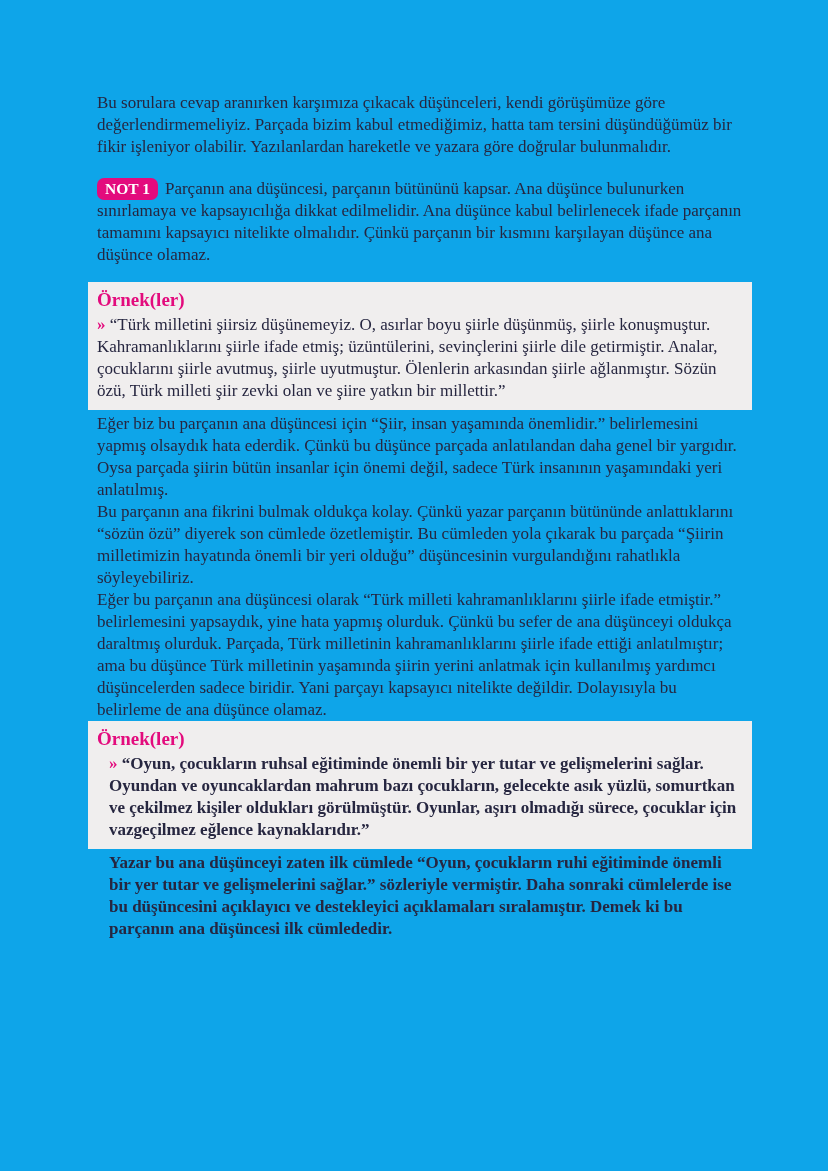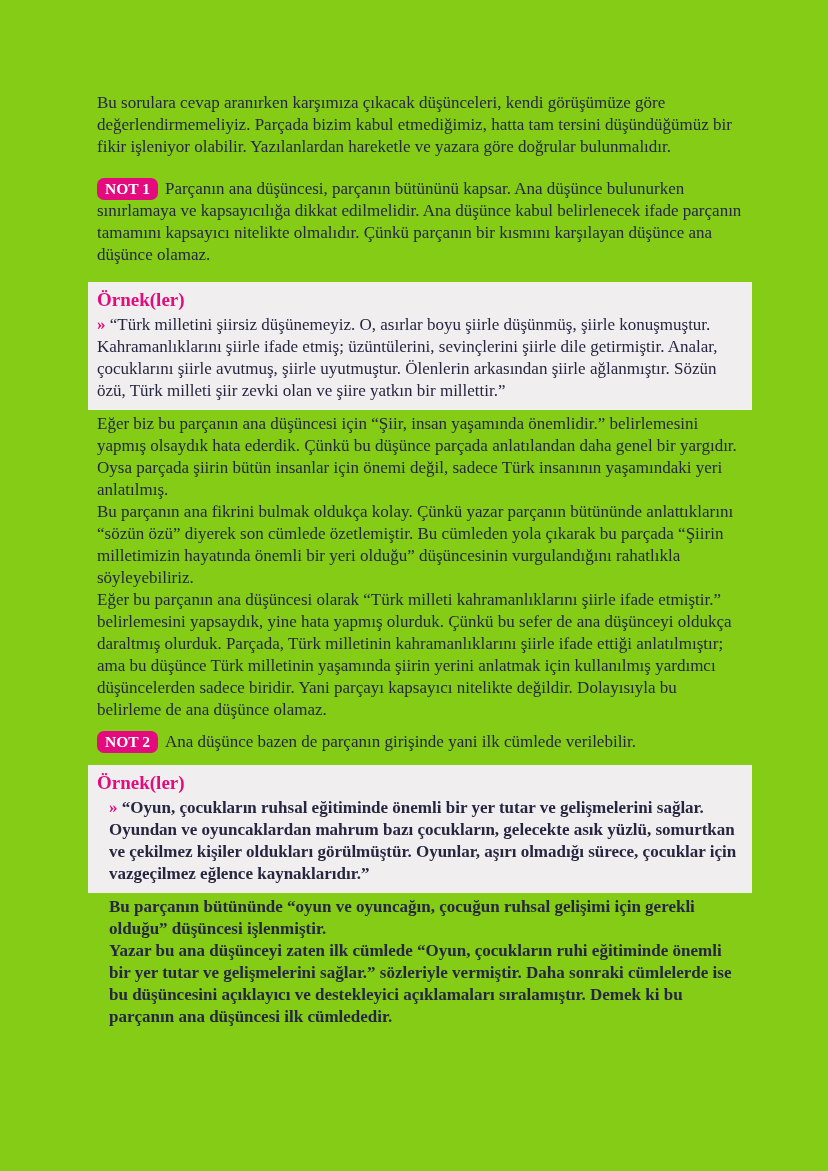--- a/index.html
+++ b/index.html
@@ -14,21 +14,21 @@
     overflow: hidden;
     font-family: "Liberation Serif", "DejaVu Serif", serif;
     font-size: 17px;
     line-height: 22px;
     color: #262640;
   }
   .page {
     position: relative;
     width: 828px;
     height: 1171px;
-    background: #84cc16;
+    background: #0ea5e9;
   }
   .content {
     position: absolute;
     left: 97px;
     top: 92px;
     width: 646px;
   }
   p { margin: 0; }
 
   .intro { margin-bottom: 20px; }
@@ -87,25 +87,23 @@
     <section class="example">
       <div class="example-box">
         <h2 class="example-heading">Örnek(ler)</h2>
         <p class="para quote"><span class="quote-marker">»</span> <span>“Türk milletini şiirsiz düşünemeyiz. O, asırlar boyu şiirle düşünmüş, şiirle konuşmuştur. Kahramanlıklarını şiirle ifade etmiş; üzüntülerini, sevinçlerini şiirle dile getirmiştir. Analar, çocuklarını şiirle avutmuş, şiirle uyutmuştur. Ölenlerin arkasından şiirle ağlanmıştır. Sözün özü, Türk milleti şiir zevki olan ve şiire yatkın bir millettir.”</span></p>
       </div>
       <p class="para analysis">Eğer biz bu parçanın ana düşüncesi için “Şiir, insan yaşamında önemlidir.” belirlemesini yapmış olsaydık hata ederdik. Çünkü bu düşünce parçada anlatılandan daha genel bir yargıdır. Oysa parçada şiirin bütün insanlar için önemi değil, sadece Türk insanının yaşamındaki yeri anlatılmış.</p>
       <p class="para analysis">Bu parçanın ana fikrini bulmak oldukça kolay. Çünkü yazar parçanın bütününde anlattıklarını “sözün özü” diyerek son cümlede özetlemiştir. Bu cümleden yola çıkarak bu parçada “Şiirin milletimizin hayatında önemli bir yeri olduğu” düşüncesinin vurgulandığını rahatlıkla söyleyebiliriz.</p>
       <p class="para analysis">Eğer bu parçanın ana düşüncesi olarak “Türk milleti kahramanlıklarını şiirle ifade etmiştir.” belirlemesini yapsaydık, yine hata yapmış olurduk. Çünkü bu sefer de ana düşünceyi oldukça daraltmış olurduk. Parçada, Türk milletinin kahramanlıklarını şiirle ifade ettiği anlatılmıştır; ama bu düşünce Türk milletinin yaşamında şiirin yerini anlatmak için kullanılmış yardımcı düşüncelerden sadece biridir. Yani parçayı kapsayıcı nitelikte değildir. Dolayısıyla bu belirleme de ana düşünce olamaz.</p>
     </section>
 
-    <p class="para note note-2"><span class="note-badge">NOT 2</span><span>Ana düşünce bazen de parçanın girişinde yani ilk cümlede verilebilir.</span></p>
 
     <section class="example bold-section">
       <div class="example-box">
         <h2 class="example-heading">Örnek(ler)</h2>
         <p class="para quote"><span class="quote-marker">»</span> <span>“Oyun, çocukların ruhsal eğitiminde önemli bir yer tutar ve gelişmelerini sağlar. Oyundan ve oyuncaklardan mahrum bazı çocukların, gelecekte asık yüzlü, somurtkan ve çekilmez kişiler oldukları görülmüştür. Oyunlar, aşırı olmadığı sürece, çocuklar için vazgeçilmez eğlence kaynaklarıdır.”</span></p>
       </div>
-      <p class="para analysis">Bu parçanın bütününde “oyun ve oyuncağın, çocuğun ruhsal gelişimi için gerekli olduğu” düşüncesi işlenmiştir.</p>
       <p class="para analysis">Yazar bu ana düşünceyi zaten ilk cümlede “Oyun, çocukların ruhi eğitiminde önemli bir yer tutar ve gelişmelerini sağlar.” sözleriyle vermiştir. Daha sonraki cümlelerde ise bu düşüncesini açıklayıcı ve destekleyici açıklamaları sıralamıştır. Demek ki bu parçanın ana düşüncesi ilk cümlededir.</p>
     </section>
 
   </div>
 </div>
 
 </body></html>

